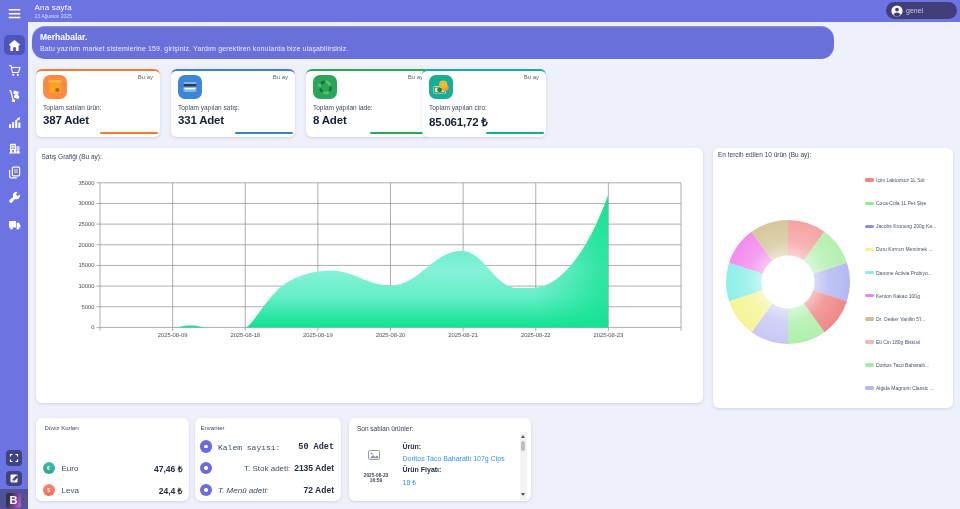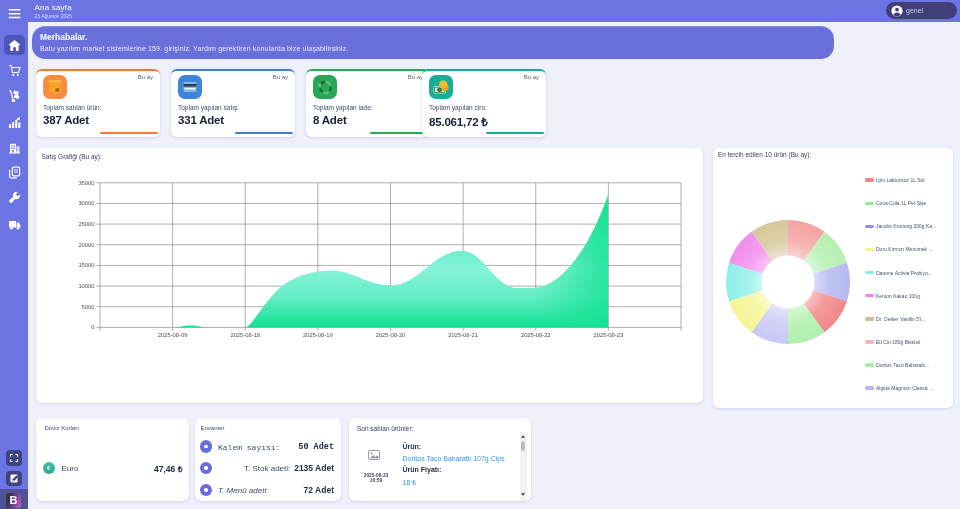--- a/index.html
+++ b/index.html
@@ -232,20 +232,25 @@
     <div class="legt" style="top:237px;">Algida Magnum Classic ...</div>
   </div>
 
 <div class="card bot" id="bc1" style="left:36px; width:152.5px;">
   <div class="title">Döviz Kurları</div>
   <div class="row" style="top:44.2px;">
     <div class="crc" style="background:linear-gradient(180deg,#41bcaa,#2da692);">€</div>
     <div class="rlbl">Euro</div>
       <div class="rval">47,46 ₺</div>
   </div>
+  <div class="row" style="top:65.9px;">
+    <div class="crc" style="background:linear-gradient(180deg,#fa8a78,#f56a5c);">$</div>
+    <div class="rlbl">Leva</div>
+      <div class="rval">24,4 ₺</div>
+  </div>
 </div>
 <div class="card bot" id="bc2" style="left:195px; width:146px;">
   <div class="title" style="left:5.5px;">Envanter</div>
   <div class="row" style="top:22.5px;">
     <div class="crc" style="left:4.5px;background:#6b6be0;">
         <span style="position:absolute;left:4.5px;top:4.5px;width:3.5px;height:3.5px;border-radius:50%;background:#fff;"></span>
       </div>
     <div class="rlbl" style="left:23px;font-family:Liberation Mono, monospace;">Kalem sayısı:</div>
       <div class="rval" style="right:7px;font-family:Liberation Mono, monospace;">50 Adet</div>
   </div>

